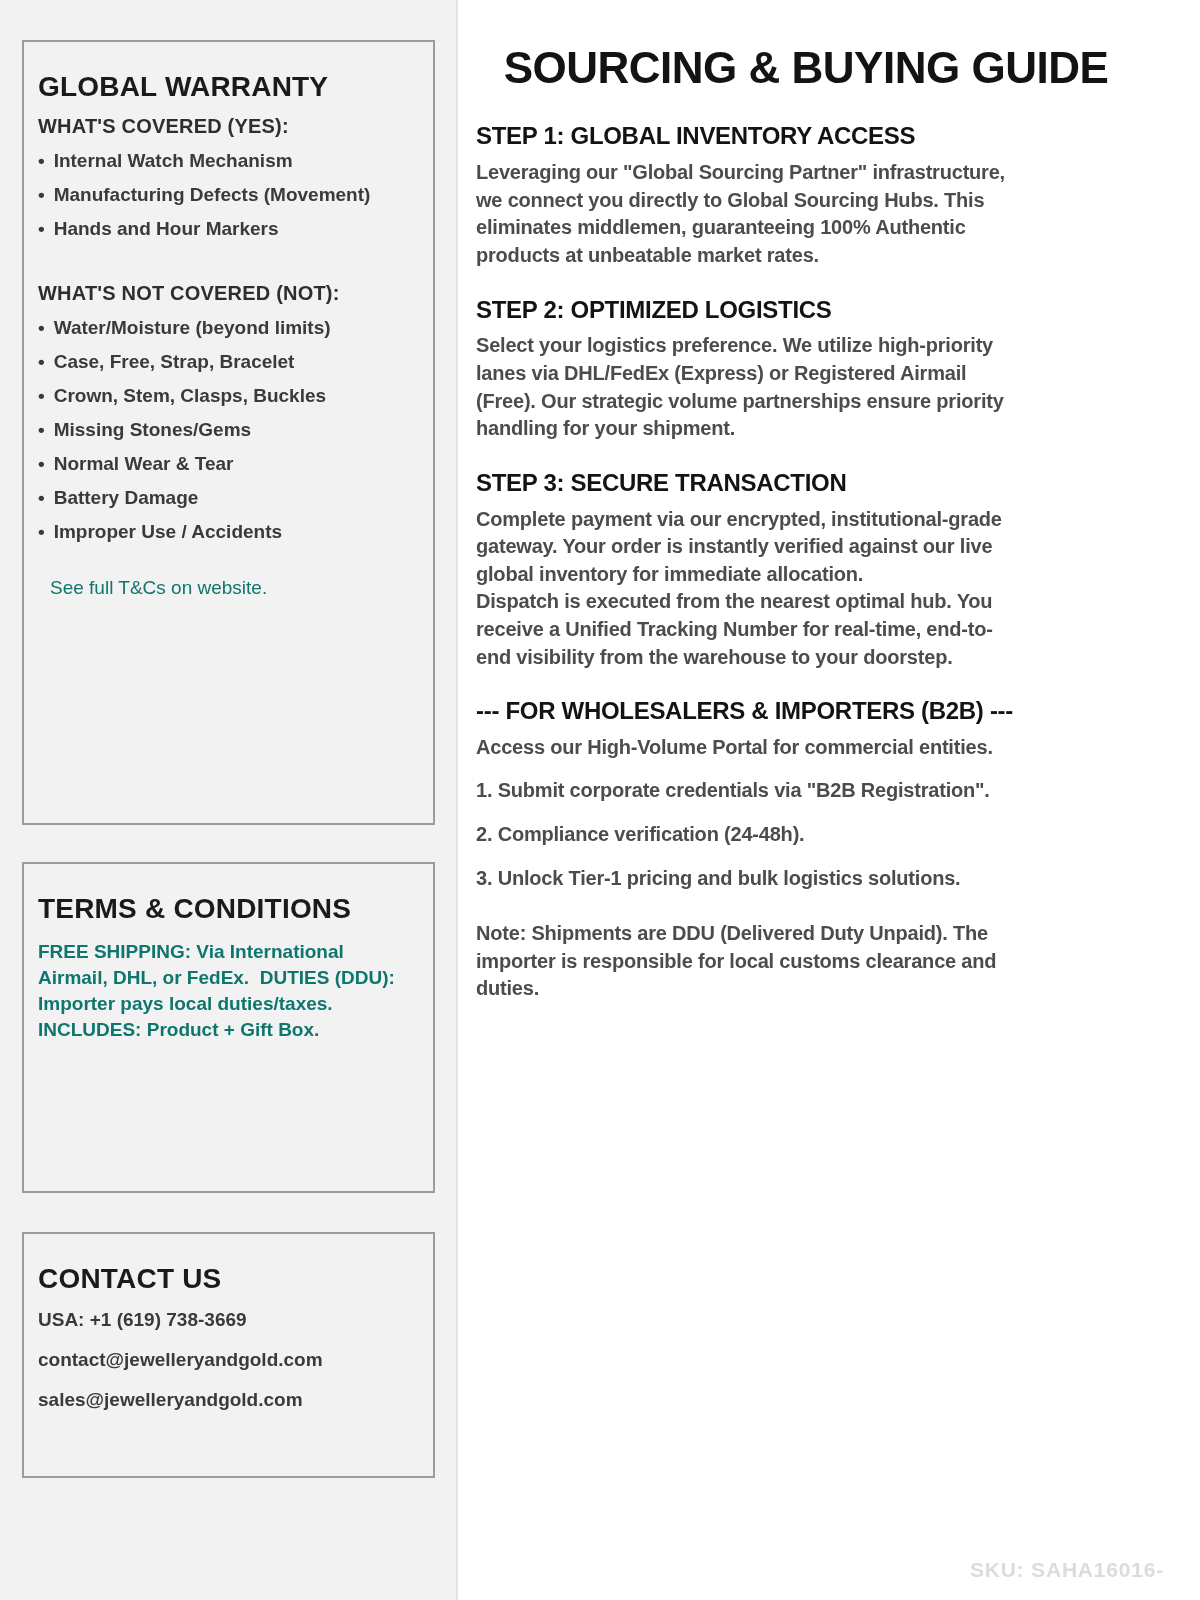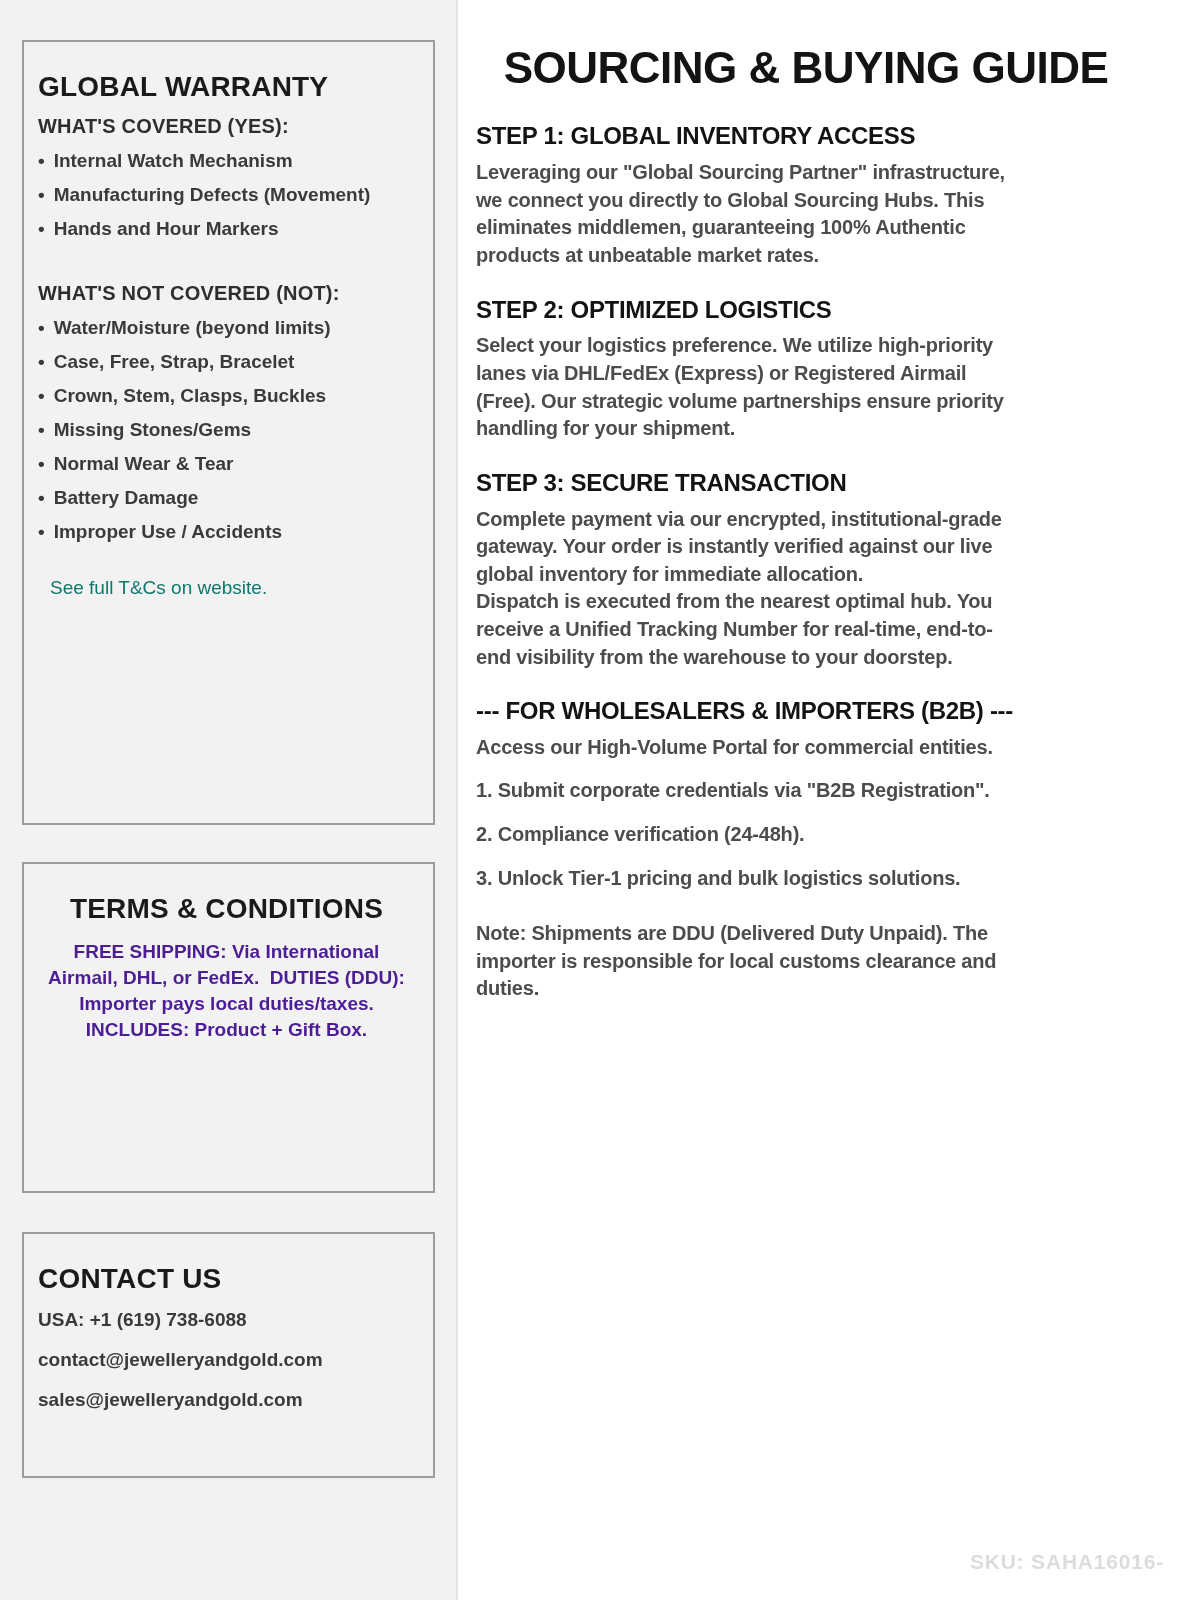--- a/index.html
+++ b/index.html
@@ -11,41 +11,41 @@
   
   .sidebar{
     width:458px;box-sizing:border-box;background:#f2f2f2;
     border-right:2px solid #e4e4e4;padding:40px 0 0 22px;flex:0 0 auto;
   }
   .panel{
     width:413px;box-sizing:border-box;border:2px solid #9c9c9c;
     padding:28px 18px 14px 14px;background:#f2f2f2;
   }
   .panel-warranty{height:785px;margin-bottom:37px;}
-  .panel-terms{height:331px;margin-bottom:39px;text-align:center;}
+  .panel-terms{height:331px;margin-bottom:39px;}
   .panel-contact{height:246px;}
   .panel h2{
     margin:2px 0 12px 0;font-size:28px;font-weight:800;color:#1a1a1a;
     letter-spacing:.2px;line-height:1.1;
   }
   .sub-h{
     font-size:20px;font-weight:800;color:#2e2e2e;margin:8px 0 10px 0;
     letter-spacing:.2px;
   }
   .sub-h.second{margin-top:40px;}
   .b-row{
     font-size:19px;font-weight:700;color:#3a3a3a;line-height:26px;
     margin:0 0 8px 0;display:flex;
   }
   .b-mark{margin-right:9px;flex:0 0 auto;}
   .footnote{
     margin-top:30px;font-size:19px;font-weight:400;color:#0f766e;line-height:26px;margin-left:12px;
   }
   .terms-body{
-    font-size:19px;font-weight:700;color:#4c1d95;line-height:26px;
+    font-size:19px;font-weight:700;color:#0f766e;line-height:26px;
     margin-top:14px;white-space:pre-wrap;
   }
   .contact-line{
     font-size:19px;font-weight:700;color:#3a3a3a;line-height:26px;margin:0 0 14px 0;
   }
   .contact-line.first{margin-top:2px;}
   
   .main{flex:1 1 auto;position:relative;box-sizing:border-box;padding:0 0 0 18px;}
   .main h1{
     width:660px;text-align:center;margin:44px 0 30px 0;
@@ -56,21 +56,21 @@
     font-size:24px;font-weight:800;color:#131313;letter-spacing:-.3px;
     margin:26px 0 8px 0;line-height:1.2;
   }
   .step-p{
     font-size:20px;font-weight:700;color:#4c4c4c;letter-spacing:-.2px;
     line-height:1.38;margin:0;
   }
   .b2b-item{margin:16px 0 0 0;}
   .note{margin-top:28px;}
   .sku{
-    position:absolute;right:36px;bottom:26px;font-size:21px;font-weight:800;
+    position:absolute;right:36px;bottom:18px;font-size:21px;font-weight:800;
     color:#dcdcdc;letter-spacing:.8px;
   }
 </style>
 </head>
 <body>
 
 <div class="page">
 
   <aside class="sidebar">
 
@@ -128,21 +128,21 @@
       <div class="footnote">See full T&amp;Cs on website.</div>
     </section>
 
     <section class="panel panel-terms">
       <h2>TERMS &amp; CONDITIONS</h2>
       <div class="terms-body">FREE SHIPPING: Via International Airmail, DHL, or FedEx.  DUTIES (DDU): Importer pays local duties/taxes.  INCLUDES: Product + Gift Box.</div>
     </section>
 
     <section class="panel panel-contact">
       <h2>CONTACT US</h2>
-      <div class="contact-line first">USA: +1 (619) 738-6088</div>
+      <div class="contact-line first">USA: +1 (619) 738-3669</div>
       <div class="contact-line">contact@jewelleryandgold.com</div>
       <div class="contact-line">sales@jewelleryandgold.com</div>
     </section>
 
   </aside>
 
   <main class="main">
     <h1>SOURCING &amp; BUYING GUIDE</h1>
 
     <section class="step">

